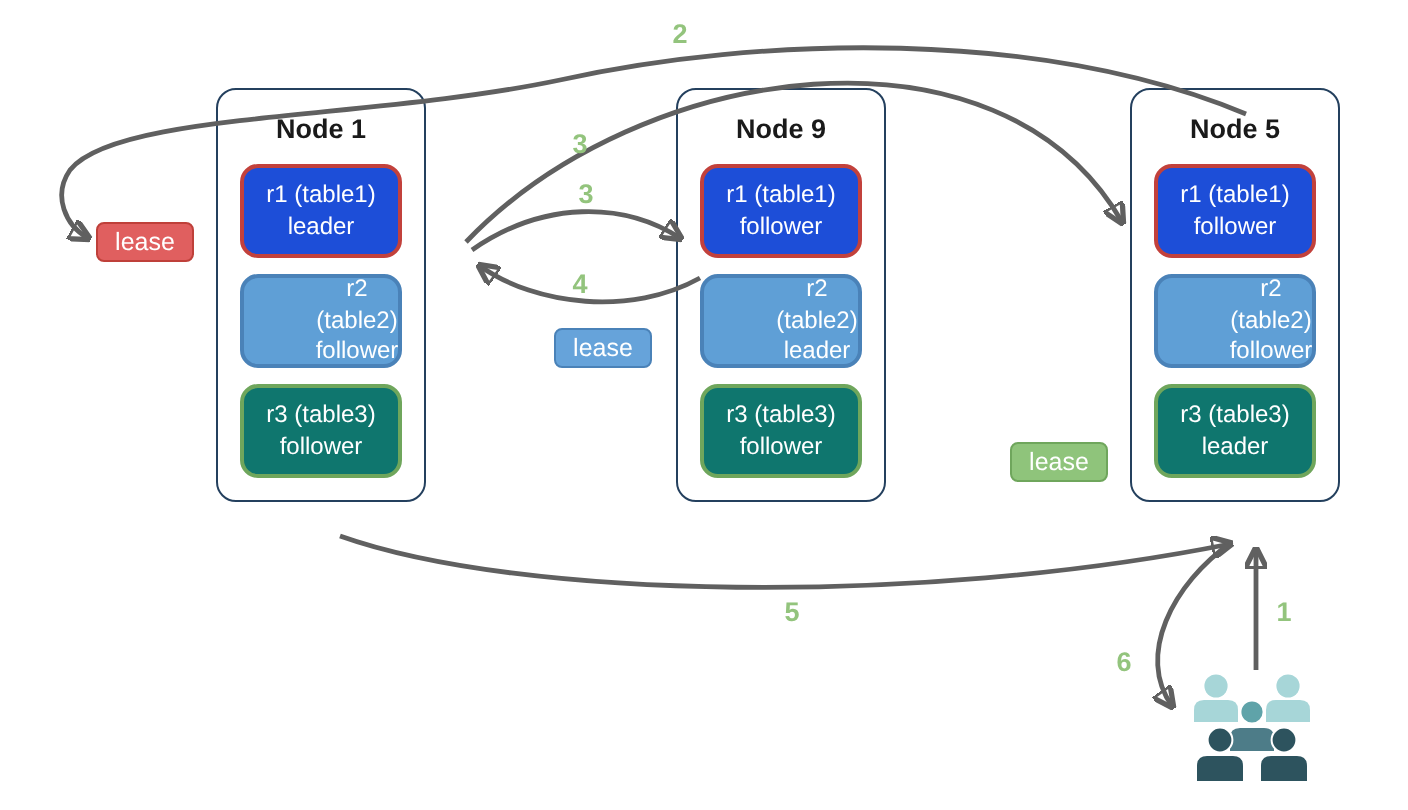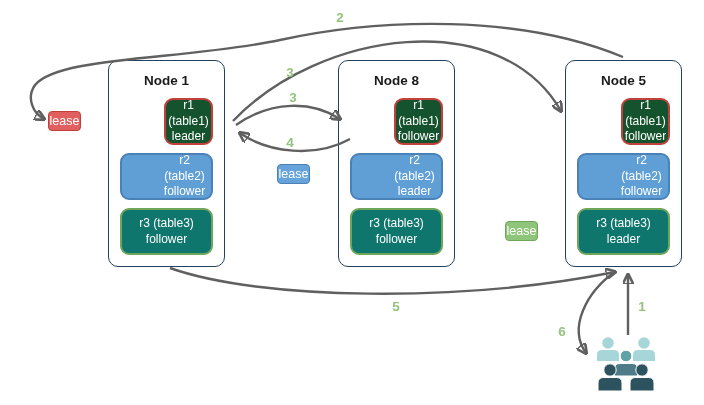--- a/index.html
+++ b/index.html
@@ -8,22 +8,22 @@
     width: 704px;
     height: 405px;
     background: #ffffff;
     font-family: "Liberation Sans", sans-serif;
     overflow: hidden;
   }
 
   
   .node {
     position: absolute;
-    top: 60px;
-    width: 117px;
+    top: 44px;
+    width: 105px;
     height: 207px;
     box-sizing: border-box;
     background: #ffffff;
     border: 1.5px solid #24405e;
     border-radius: 10px;
     padding: 0 11px;
     z-index: 1;
   }
   .node-title {
     height: 37px;
@@ -41,28 +41,28 @@
     box-sizing: border-box;
     display: flex;
     flex-direction: column;
     align-items: center;
     justify-content: center;
     color: #ffffff;
     font-size: 12px;
     line-height: 1.3;
     text-align: center;
   }
-  .replica.red   { background: #14532d; border-color: #c2413c; margin-left: 44px; }
+  .replica.red   { background: #1d4ed8; border-color: #c2413c; }
   .replica.blue  { background: #5f9fd6; border-color: #4a82b8; padding-left: 36px; }
   .replica.green { background: #0f766e; border-color: #6fa65c; }
 
   
   .lease {
     position: absolute;
-    width: 33px;
+    width: 49px;
     height: 20px;
     box-sizing: border-box;
     border-radius: 4px;
     border: 1.5px solid transparent;
     color: #ffffff;
     font-size: 12.5px;
     display: flex;
     align-items: center;
     justify-content: center;
     z-index: 1;
@@ -115,21 +115,21 @@
       <span>r2 (table2)</span>
       <span>follower</span>
     </div>
     <div class="replica green">
       <span>r3 (table3)</span>
       <span>follower</span>
     </div>
   </div>
 
   <div class="node" style="left:338px">
-    <div class="node-title">Node 8</div>
+    <div class="node-title">Node 9</div>
     <div class="replica red">
       <span>r1 (table1)</span>
       <span>follower</span>
     </div>
     <div class="replica blue">
       <span>r2 (table2)</span>
       <span>leader</span>
     </div>
     <div class="replica green">
       <span>r3 (table3)</span>

